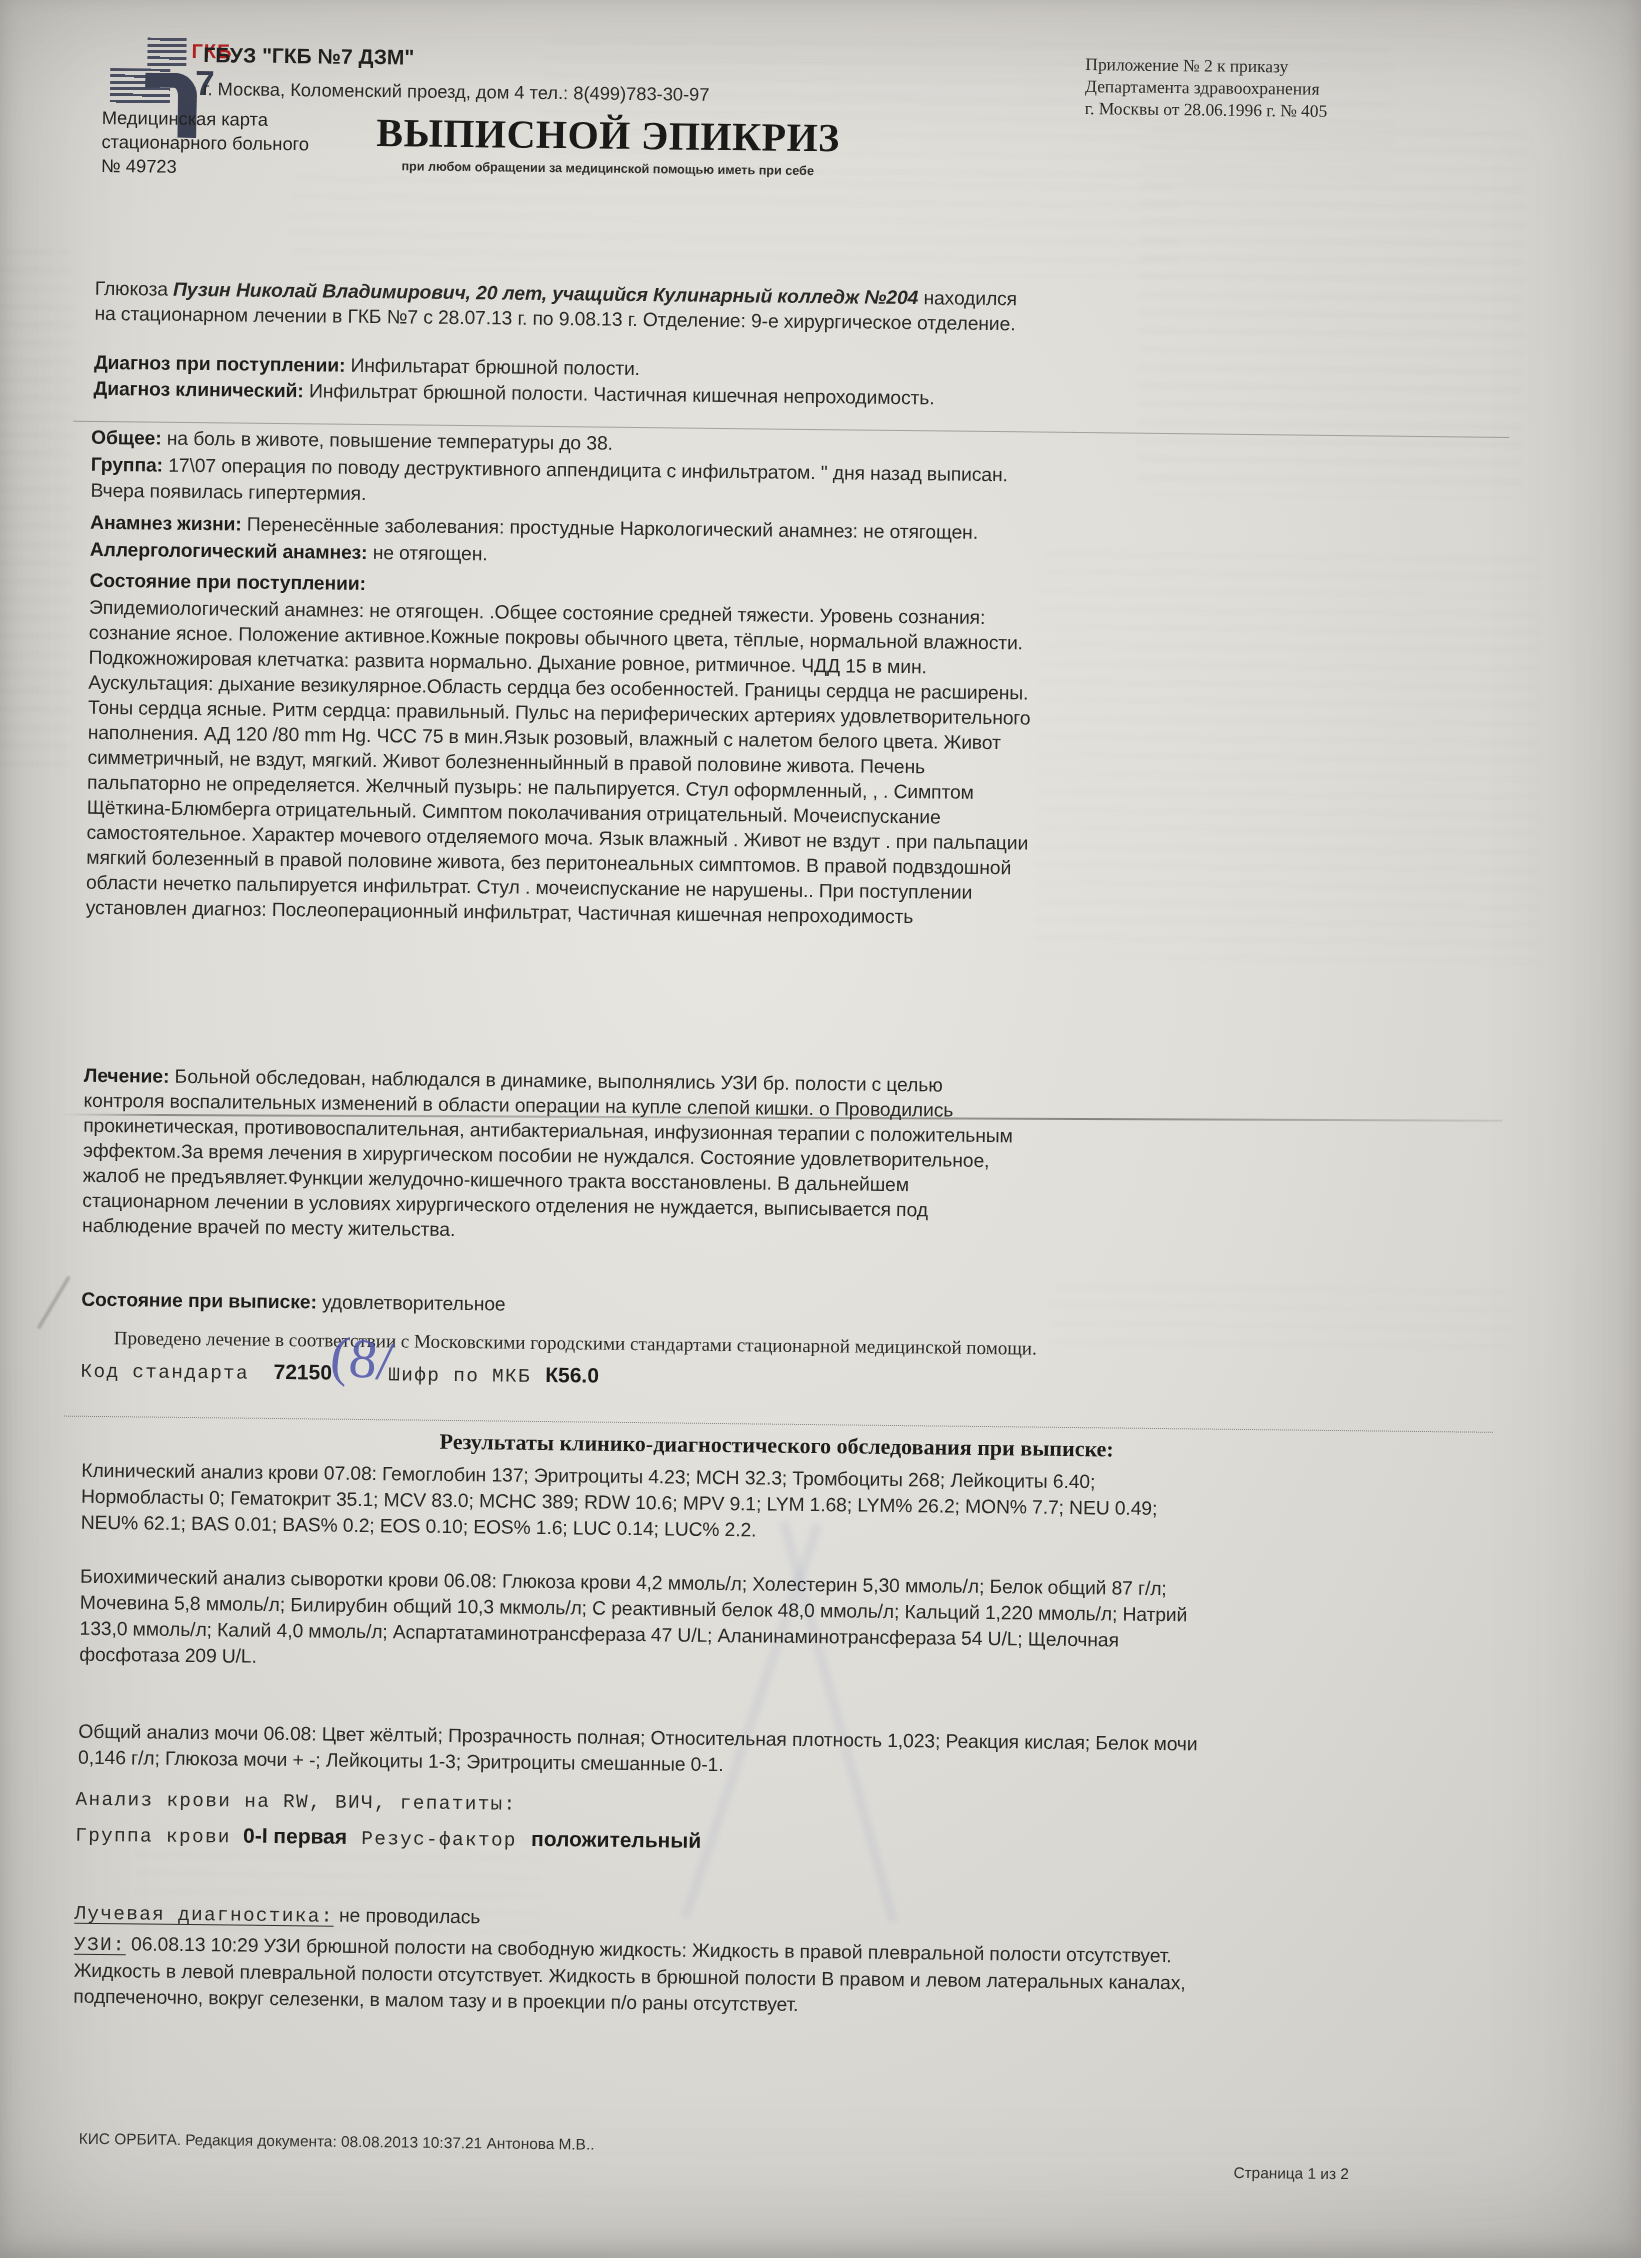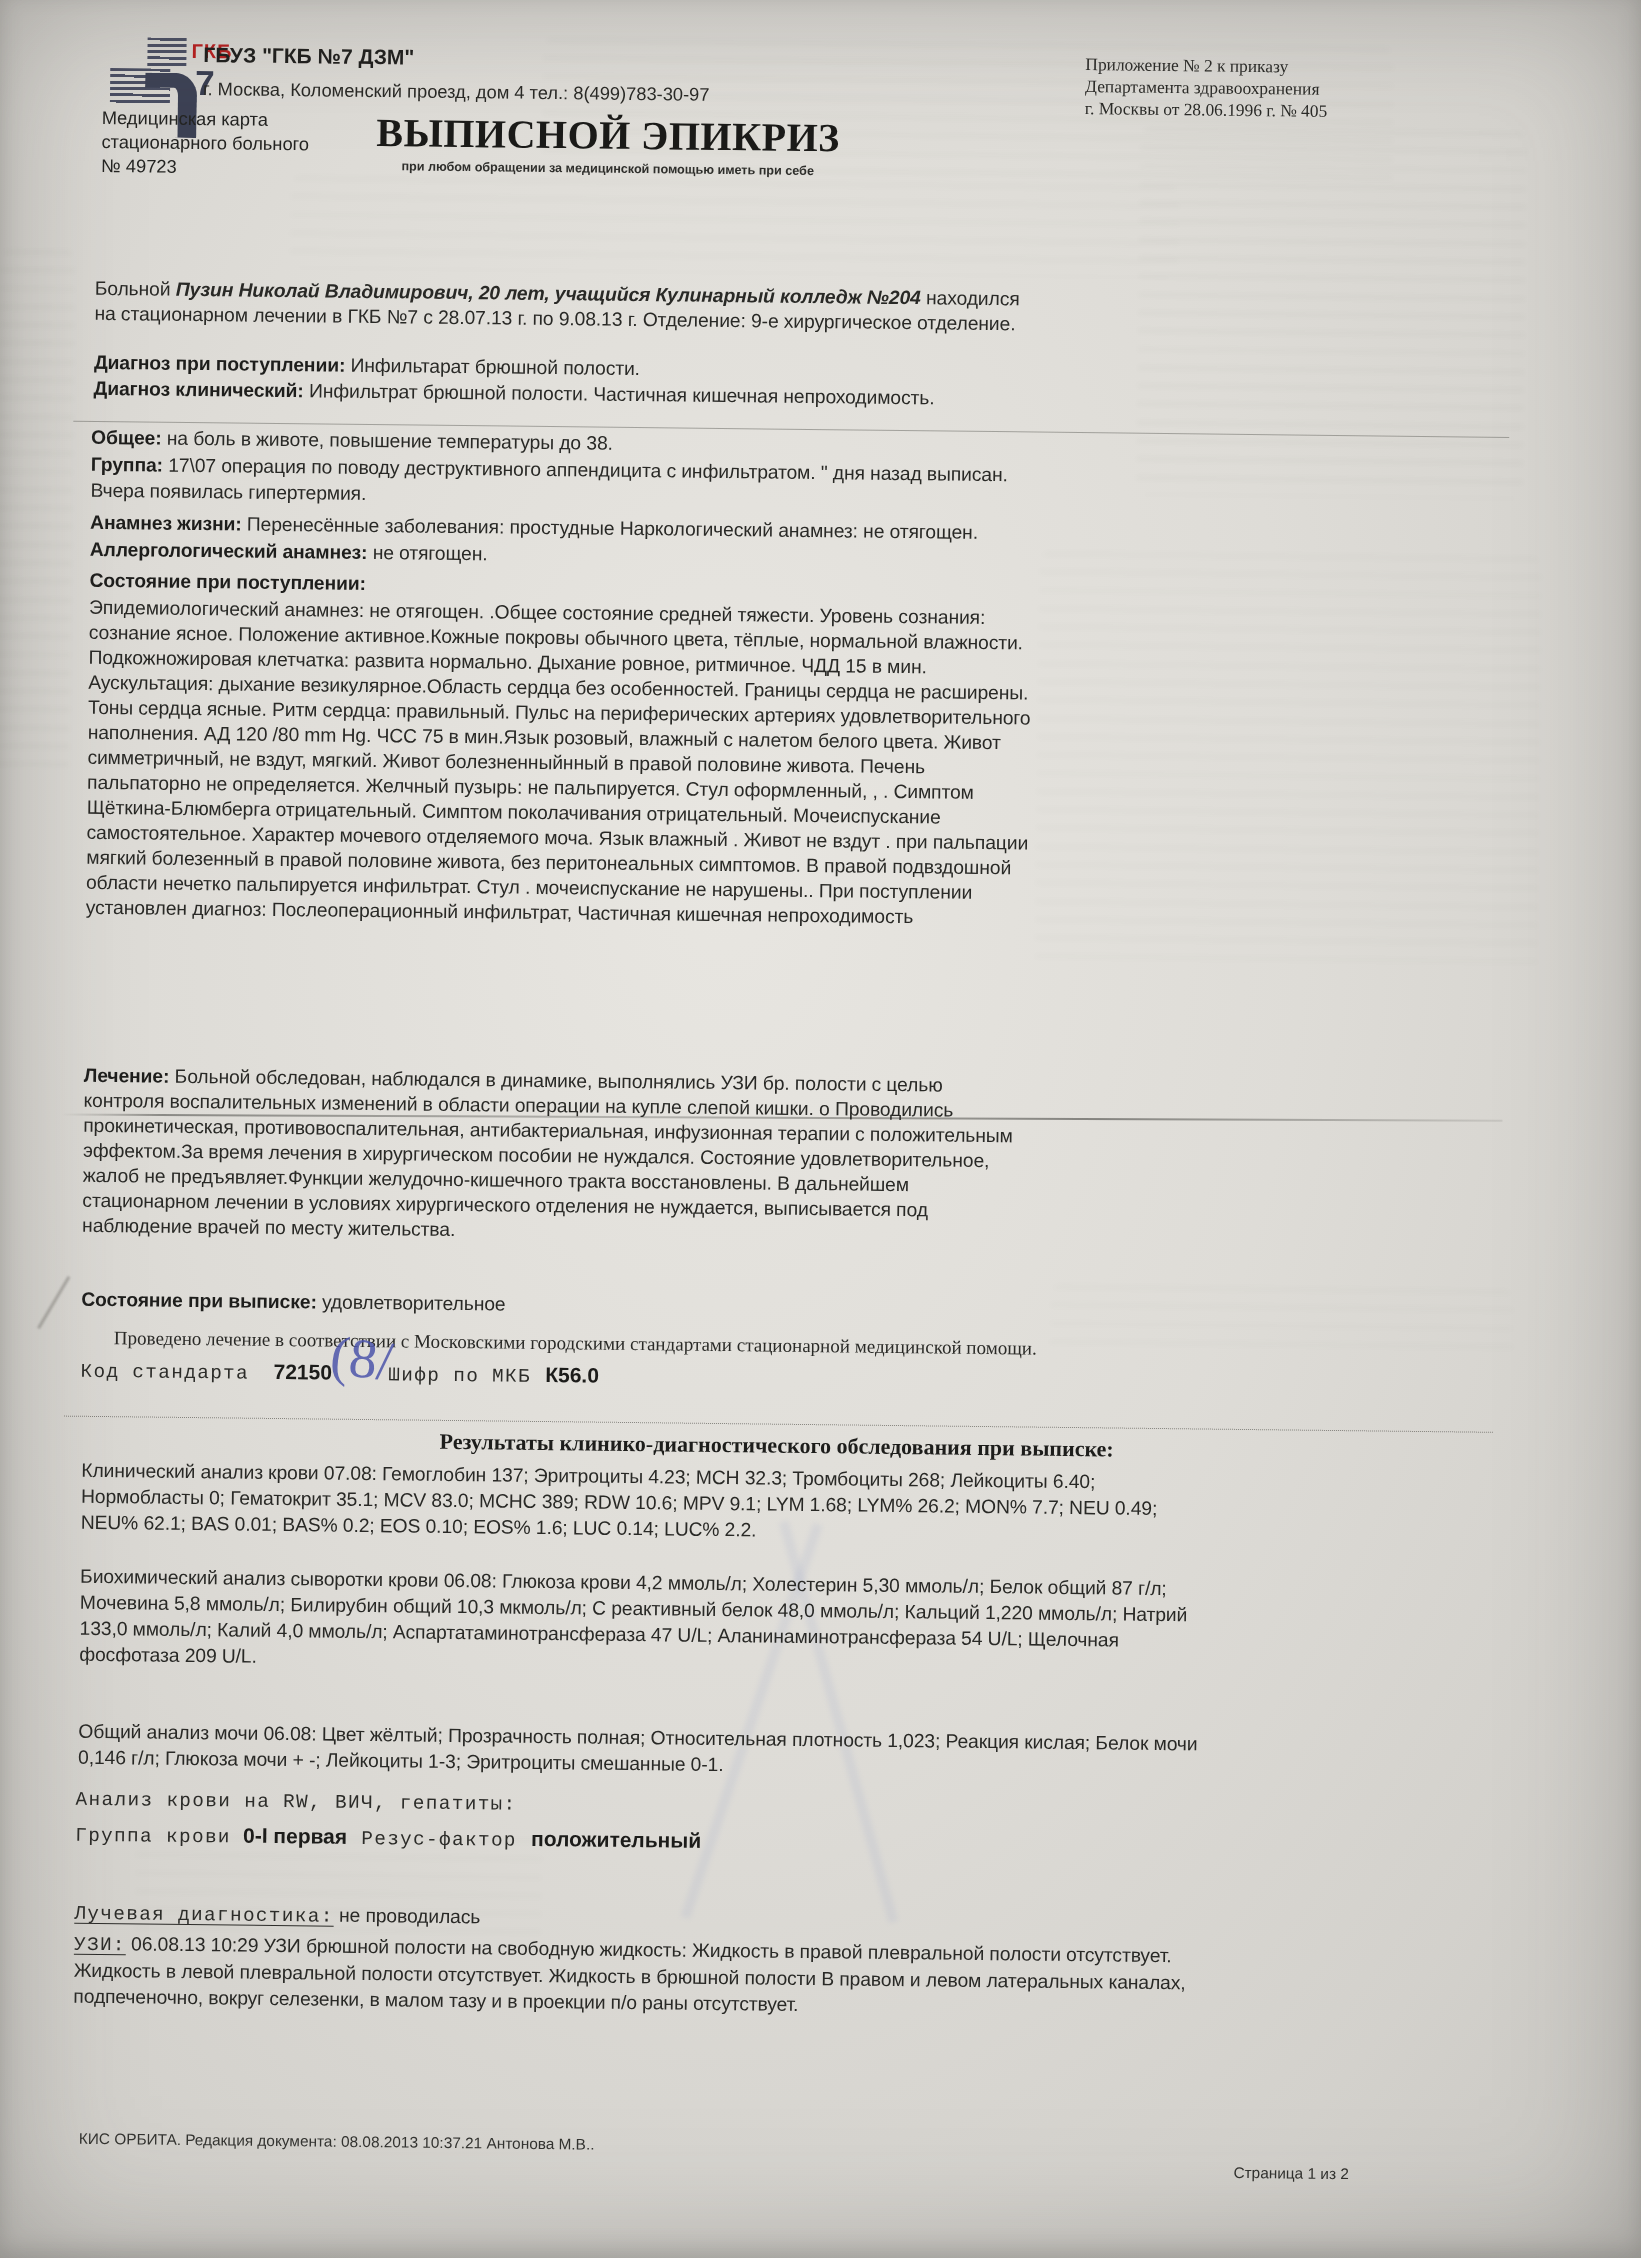--- a/index.html
+++ b/index.html
@@ -96,21 +96,21 @@
     <div>стационарного больного</div>
     <div>№ 49723</div>
   </div>
 
   <div class="abs" style="left:307px;top:106px;width:599px;text-align:center;">
     <p class="title-main">ВЫПИСНОЙ ЭПИКРИЗ</p>
     <div class="title-note">при любом обращении за медицинской помощью иметь при себе</div>
   </div>
 
   <p class="abs body-text w-main" style="left:95px;top:276px;">
-    <span>Больной </span><span class="bi">Пузин Николай Владимирович, 20 лет, учащийся Кулинарный колледж №204</span><span> находился на стационарном лечении в ГКБ №7 с 28.07.13 г. по 9.08.13 г. Отделение: 9-е хирургическое отделение.</span>
+    <span>Глюкоза </span><span class="bi">Пузин Николай Владимирович, 20 лет, учащийся Кулинарный колледж №204</span><span> находился на стационарном лечении в ГКБ №7 с 28.07.13 г. по 9.08.13 г. Отделение: 9-е хирургическое отделение.</span>
   </p>
 
   <div class="abs body-text lh27 w-main" style="left:95px;top:350px;">
     <p><span class="b">Диагноз при поступлении:</span><span> Инфильтарат брюшной полости.</span></p>
     <p><span class="b">Диагноз  клинический:</span><span> Инфильтрат брюшной полости. Частичная кишечная непроходимость.</span></p>
   </div>
 
   <hr class="abs hr1" style="left:75px;top:413px;width:1436px;">
 
   <p class="abs body-text w-main" style="left:93px;top:425px;"><span class="b">Общее:</span><span>  на боль в животе, повышение температуры до 38.</span></p>

